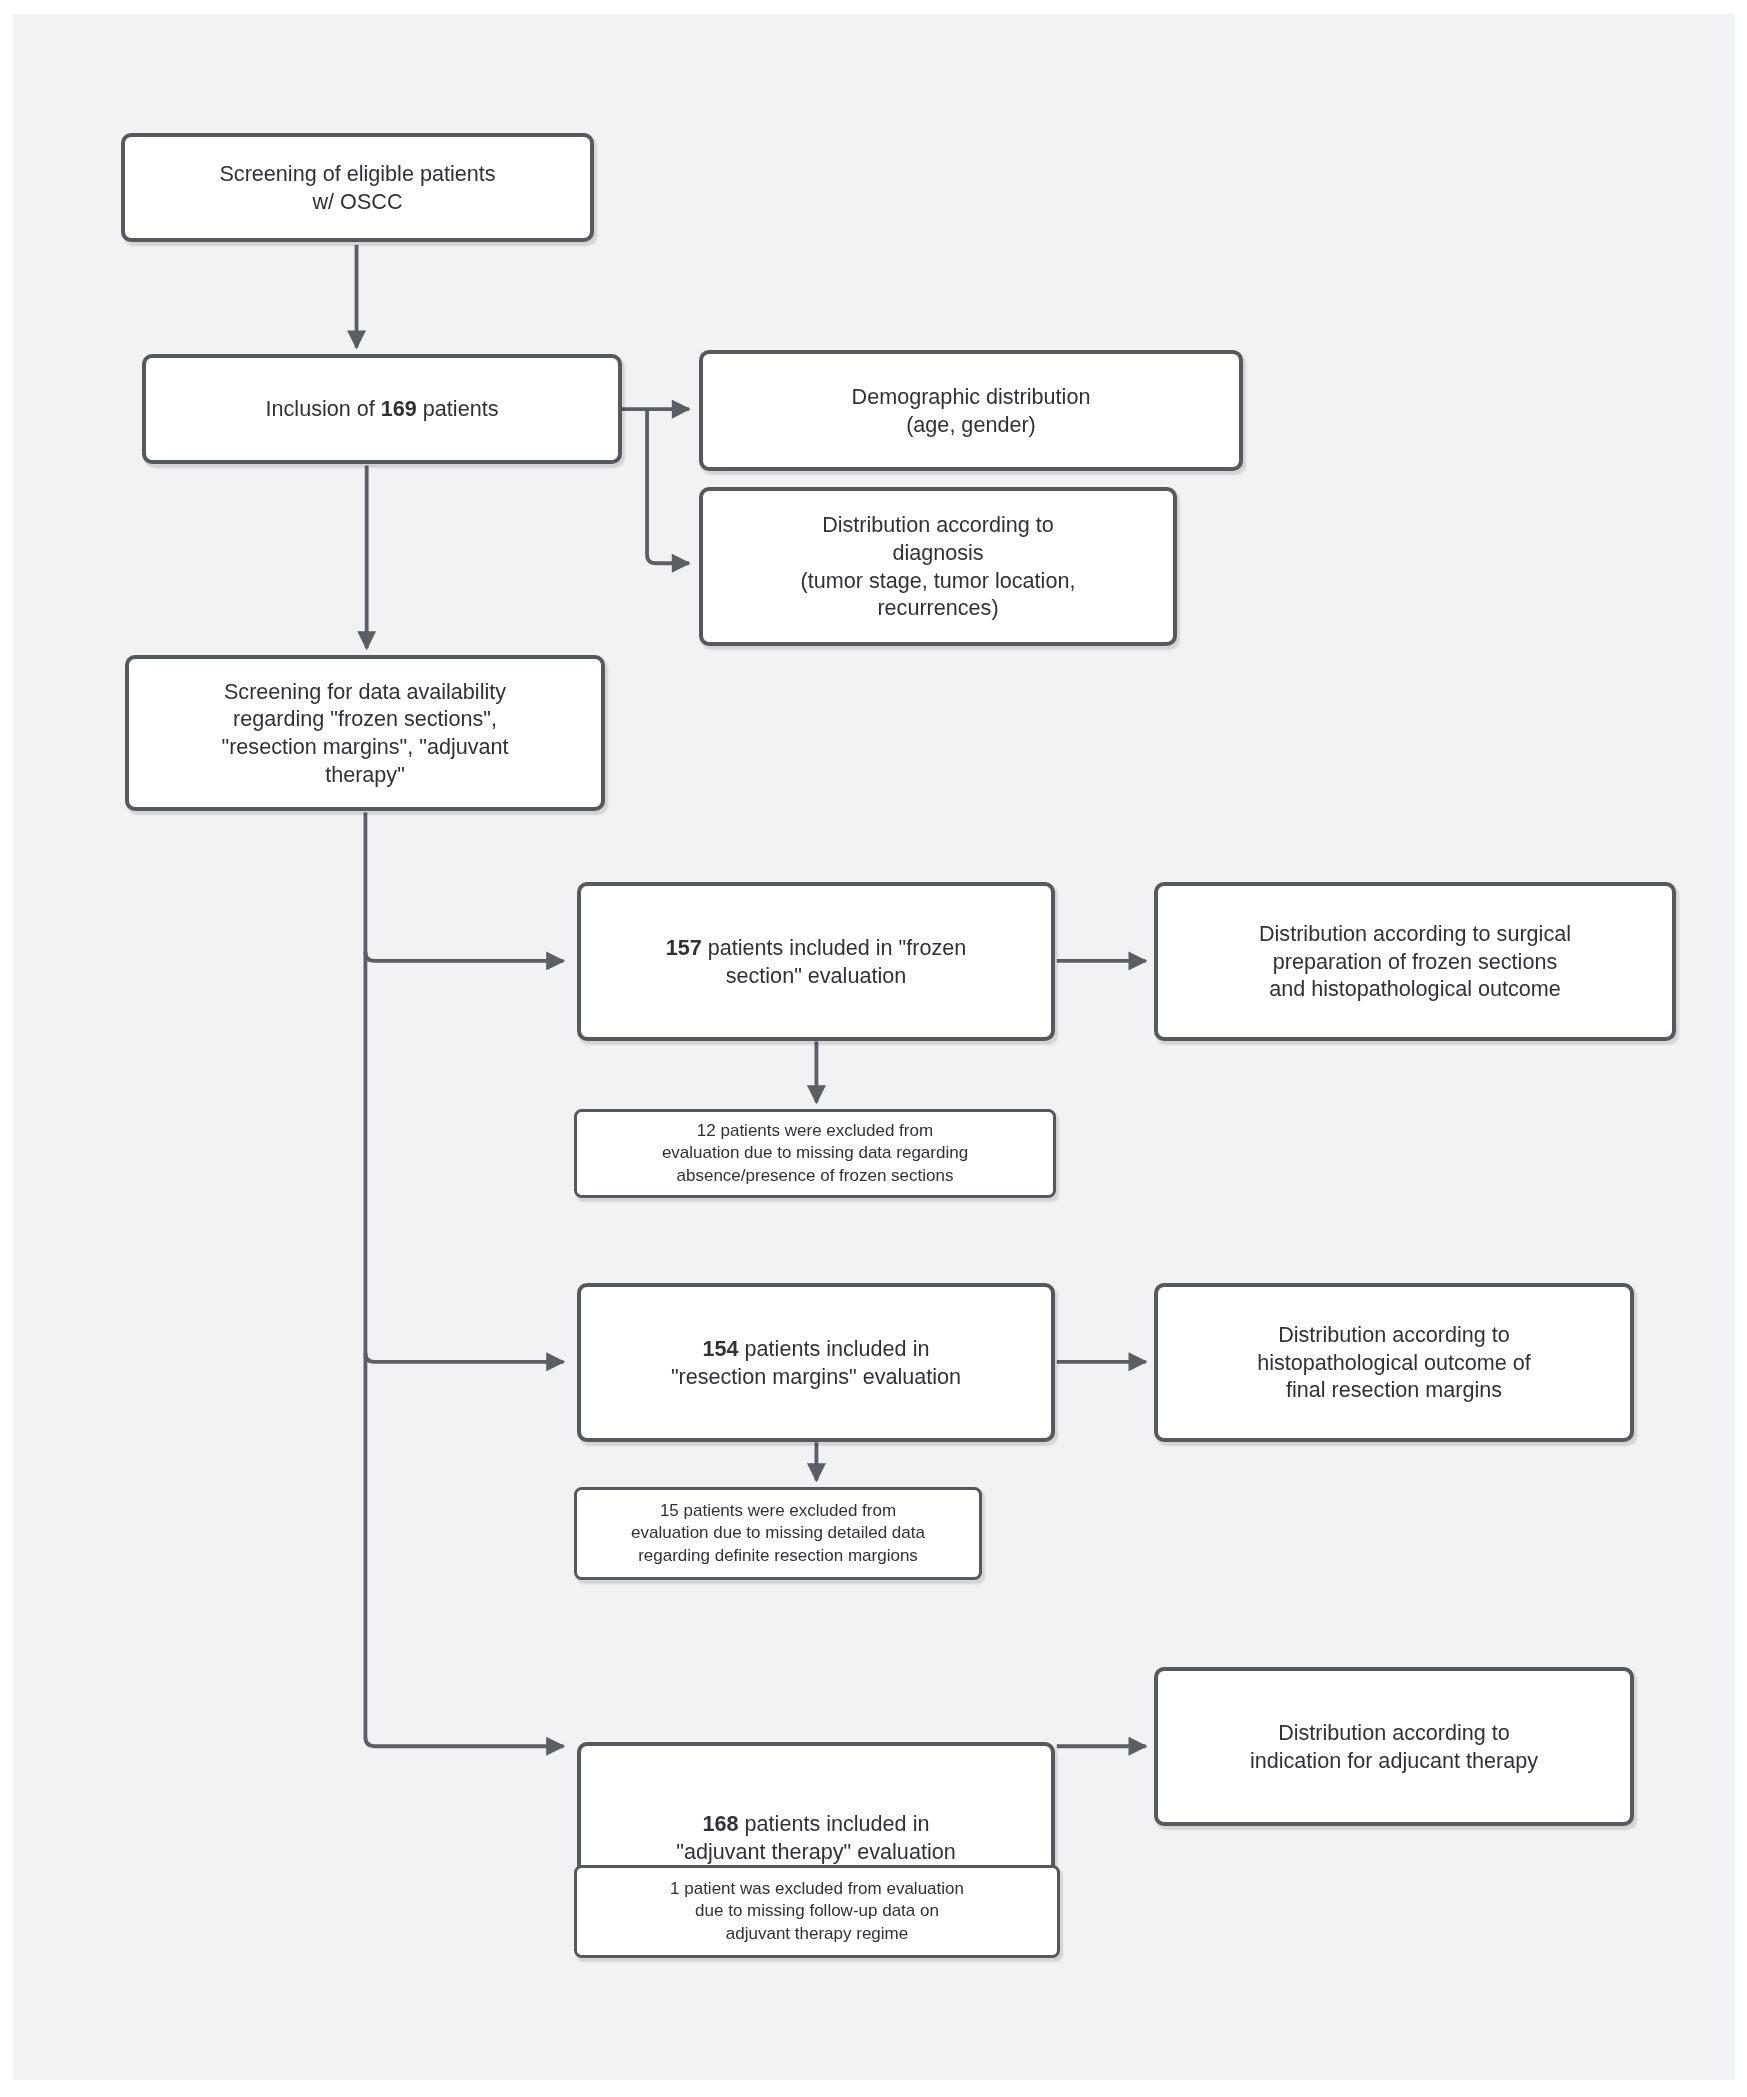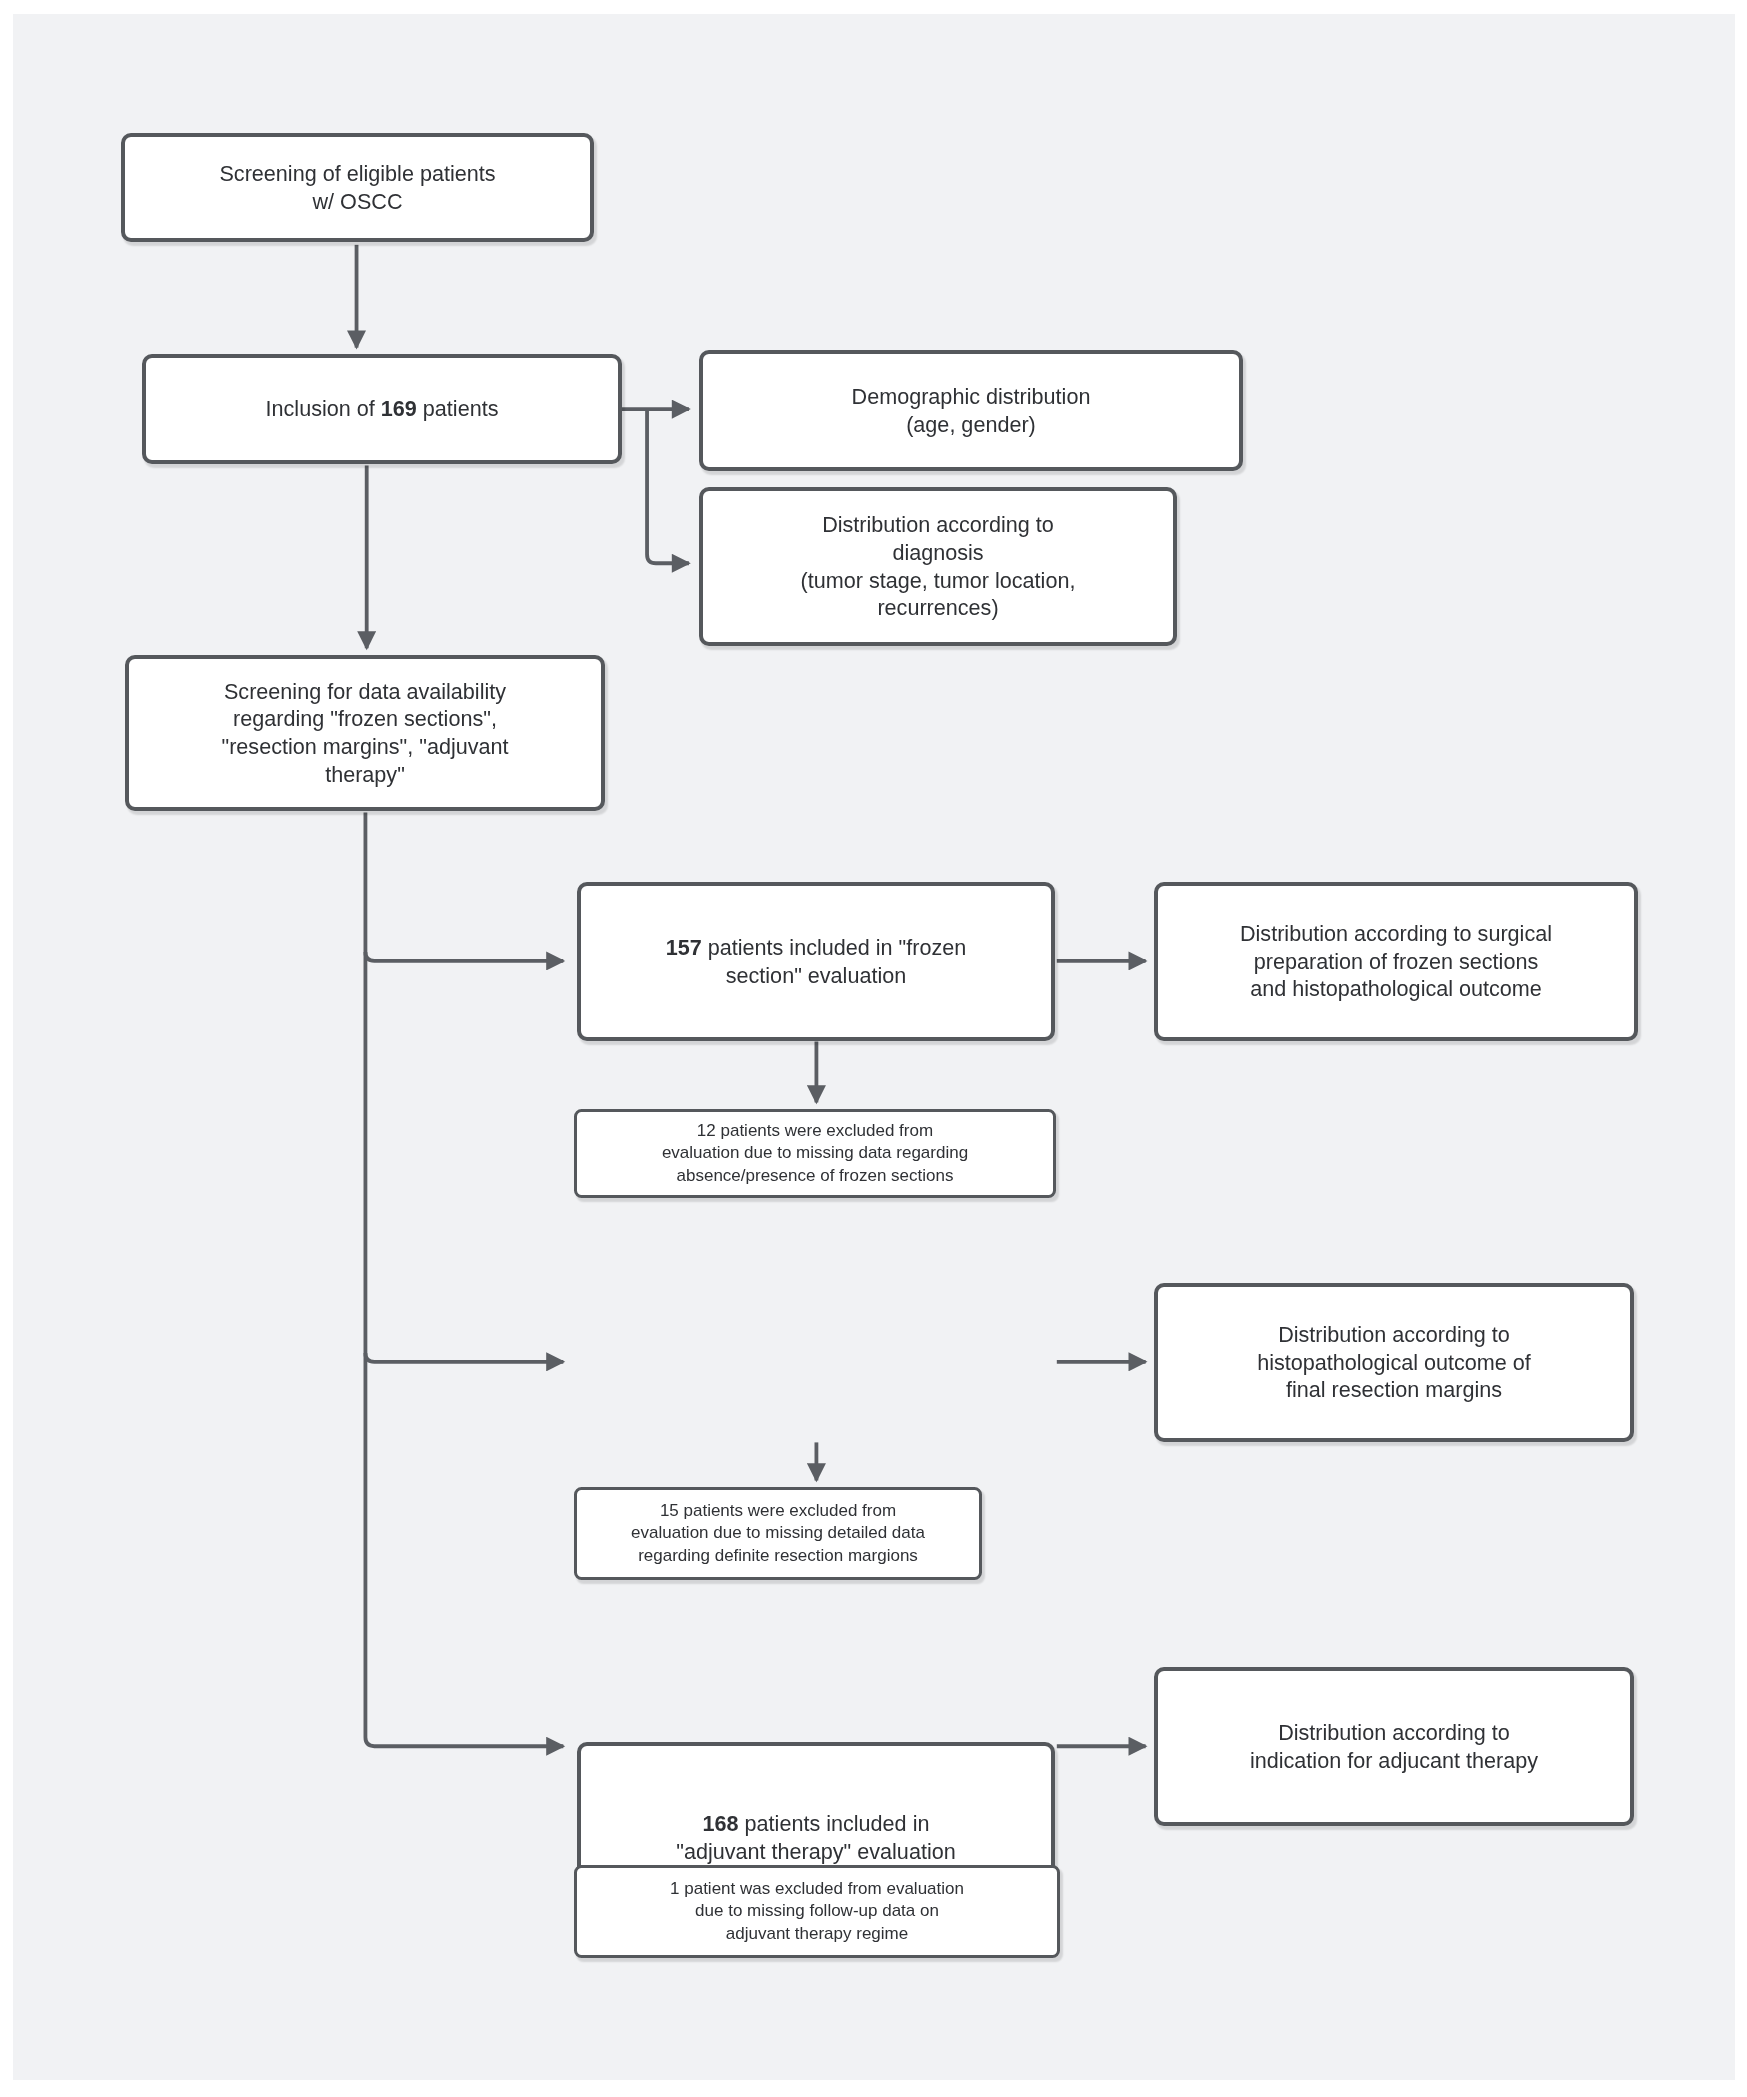--- a/index.html
+++ b/index.html
@@ -102,32 +102,36 @@
 regarding "frozen sections",
 "resection margins", "adjuvant
 therapy"</div>
   </div>
 
   <div class="node" style="left:577px;top:882px;width:478px;height:159px;">
     <div class="node-text"><b>157</b><span> patients included in "frozen
 section" evaluation</span></div>
   </div>
 
-  <div class="node" style="left:1154px;top:882px;width:484px;height:159px;">
+  <div class="node" style="left:1154px;top:882px;width:522px;height:159px;">
     <div class="node-text">Distribution according to surgical
 preparation of frozen sections
 and histopathological outcome</div>
   </div>
 
   <div class="node small" style="left:574px;top:1109px;width:482px;height:89px;justify-content:center;">
     <div class="node-text">12 patients were excluded from
 evaluation due to missing data regarding
 absence/presence of frozen sections</div>
   </div>
 
+  <div class="node" style="left:577px;top:1283px;width:478px;height:159px;">
+    <div class="node-text"><b>154</b><span> patients included in
+"resection margins" evaluation</span></div>
+  </div>
 
   <div class="node" style="left:1154px;top:1283px;width:480px;height:159px;">
     <div class="node-text">Distribution according to
 histopathological outcome of
 final resection margins</div>
   </div>
 
   <div class="node small" style="left:574px;top:1487px;width:408px;height:93px;">
     <div class="node-text">15 patients were excluded from
 evaluation due to missing detailed data

